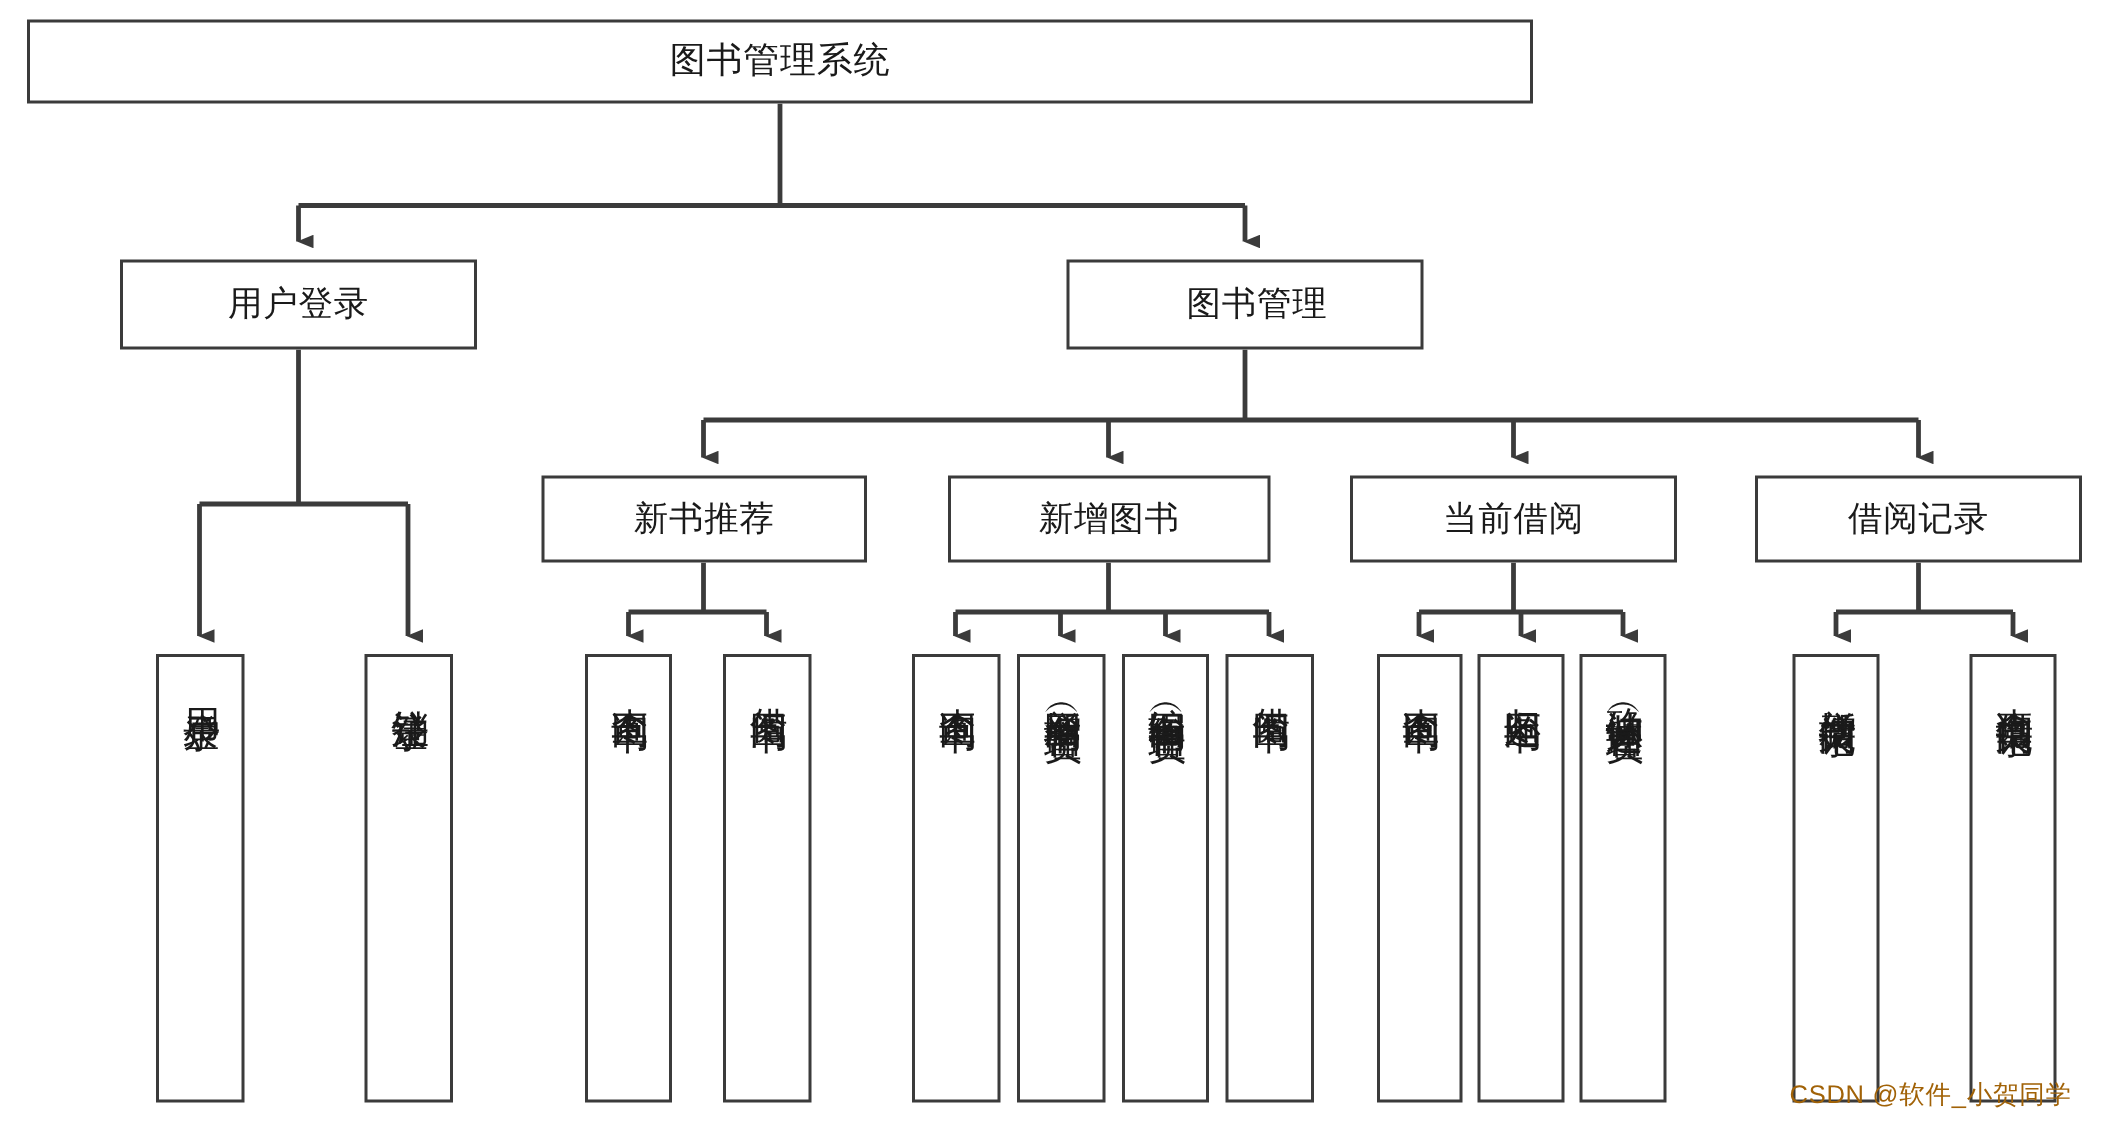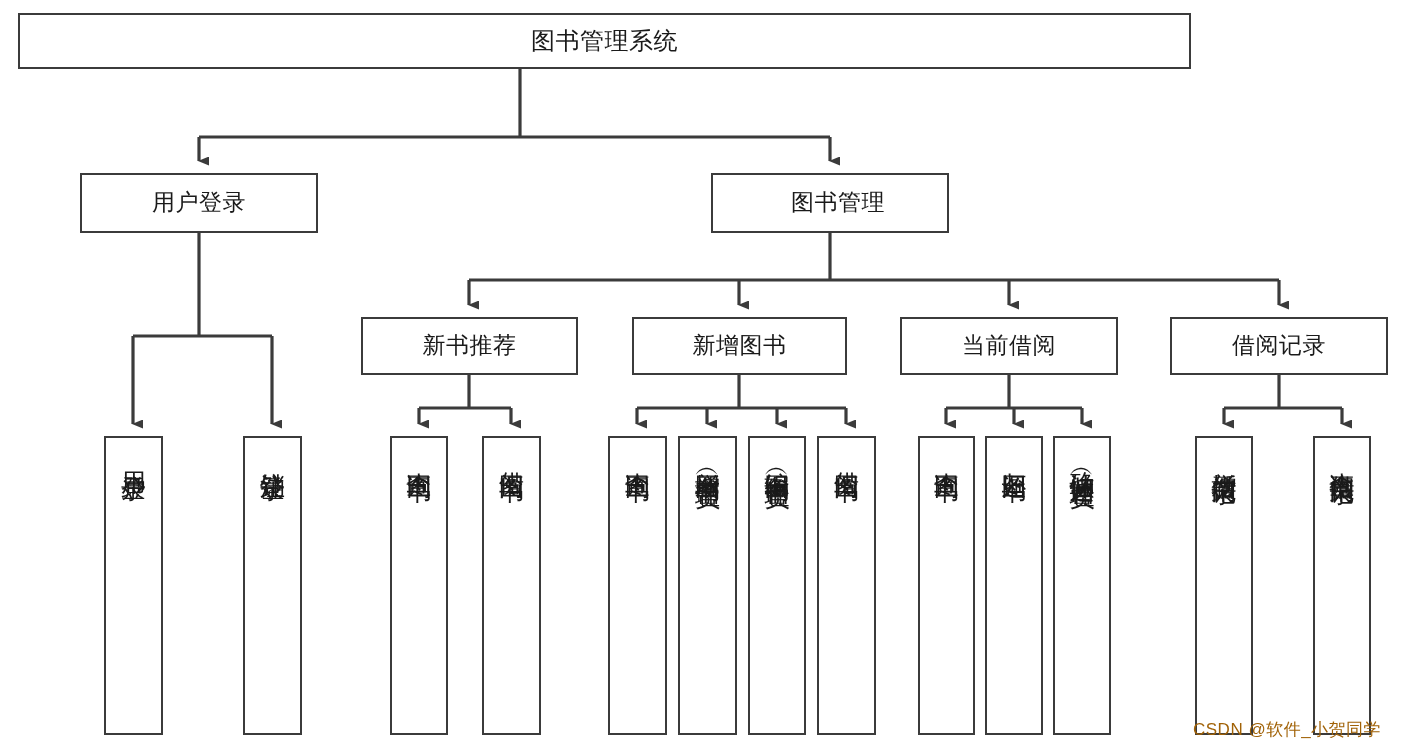--- a/index.html
+++ b/index.html
@@ -116,21 +116,21 @@
       <path d="M1014,408 L1014,424" marker-end="url(#arrow)"></path>
       <path d="M1082,408 L1082,424" marker-end="url(#arrow)"></path>
 
       <path d="M1279,375 L1279,408"></path>
       <path d="M1224,408 L1342,408"></path>
       <path d="M1224,408 L1224,424" marker-end="url(#arrow)"></path>
       <path d="M1342,408 L1342,424" marker-end="url(#arrow)"></path>
     </g>
   </svg>
 
-  <div class="node horiz root" style="left:18px;top:13px;width:1173px;height:56px;">
+  <div class="node horiz root" style="left:18px;top:13px;width:1004px;height:56px;">
     <span class="node-label">图书管理系统</span>
   </div>
 
   <div class="node horiz" style="left:80px;top:173px;width:238px;height:60px;">
     <span class="node-label">用户登录</span>
   </div>
   <div class="node horiz" style="left:711px;top:173px;width:238px;height:60px;padding-left:16px;">
     <span class="node-label">图书管理</span>
   </div>
 

